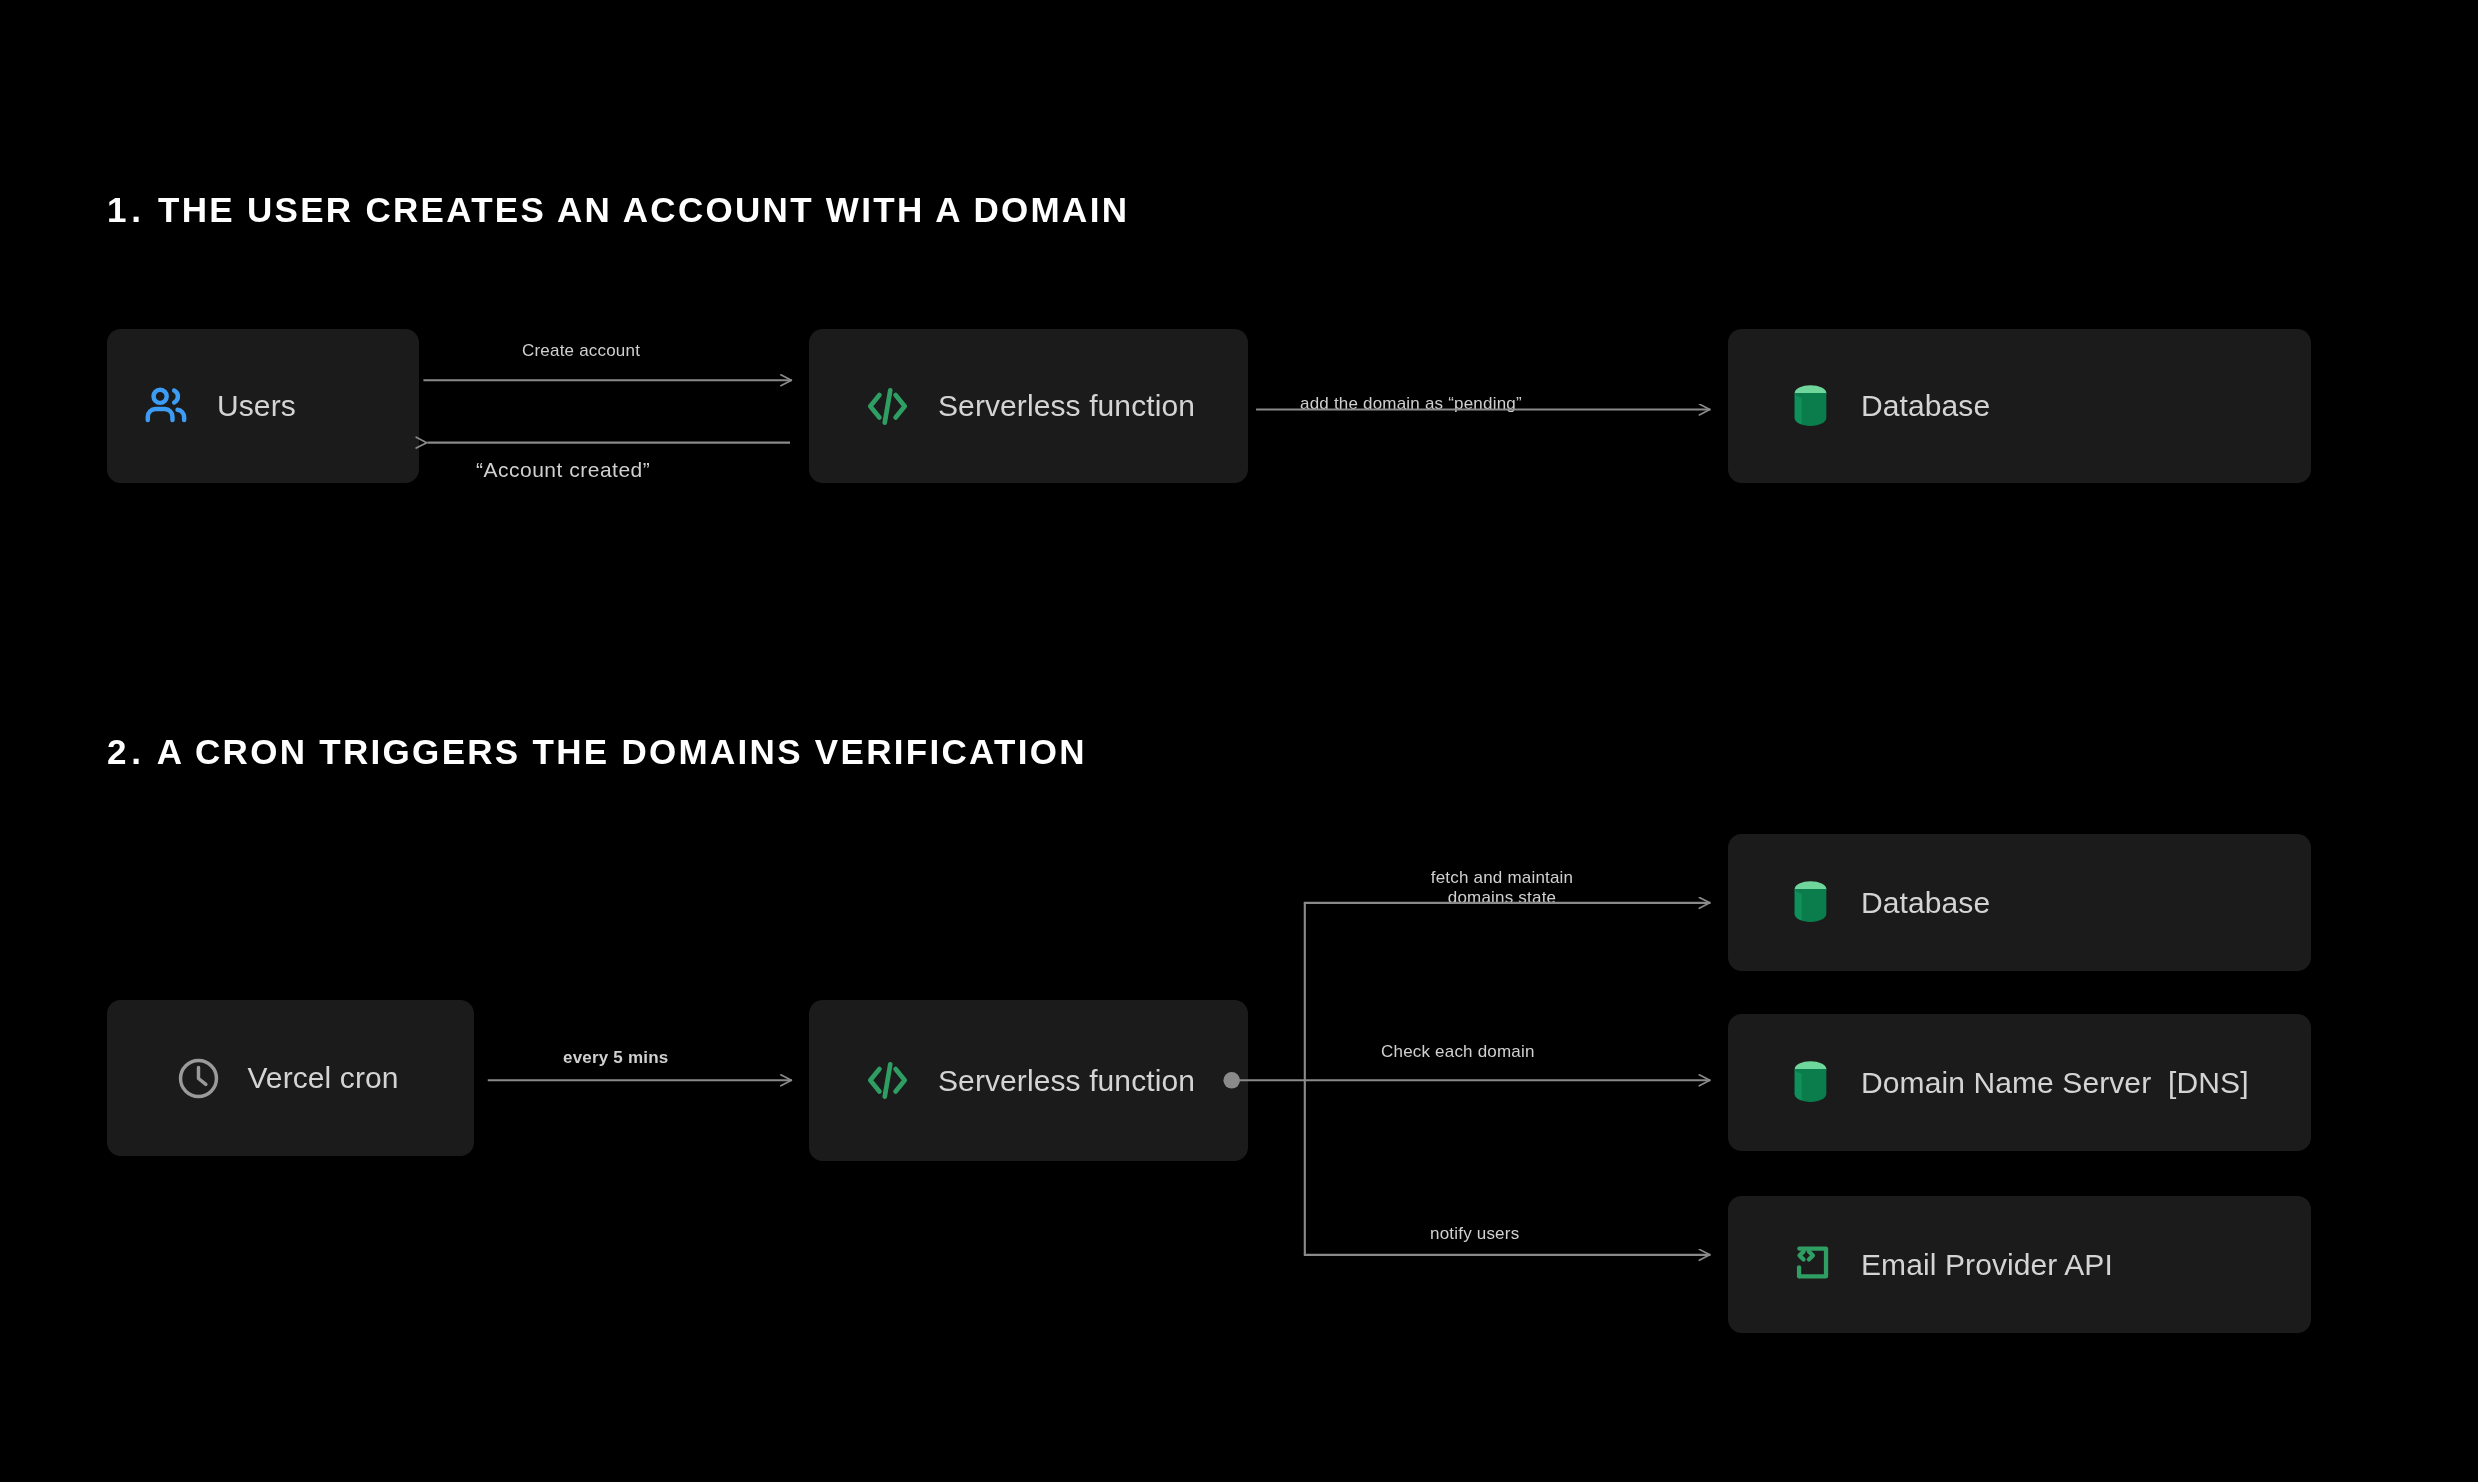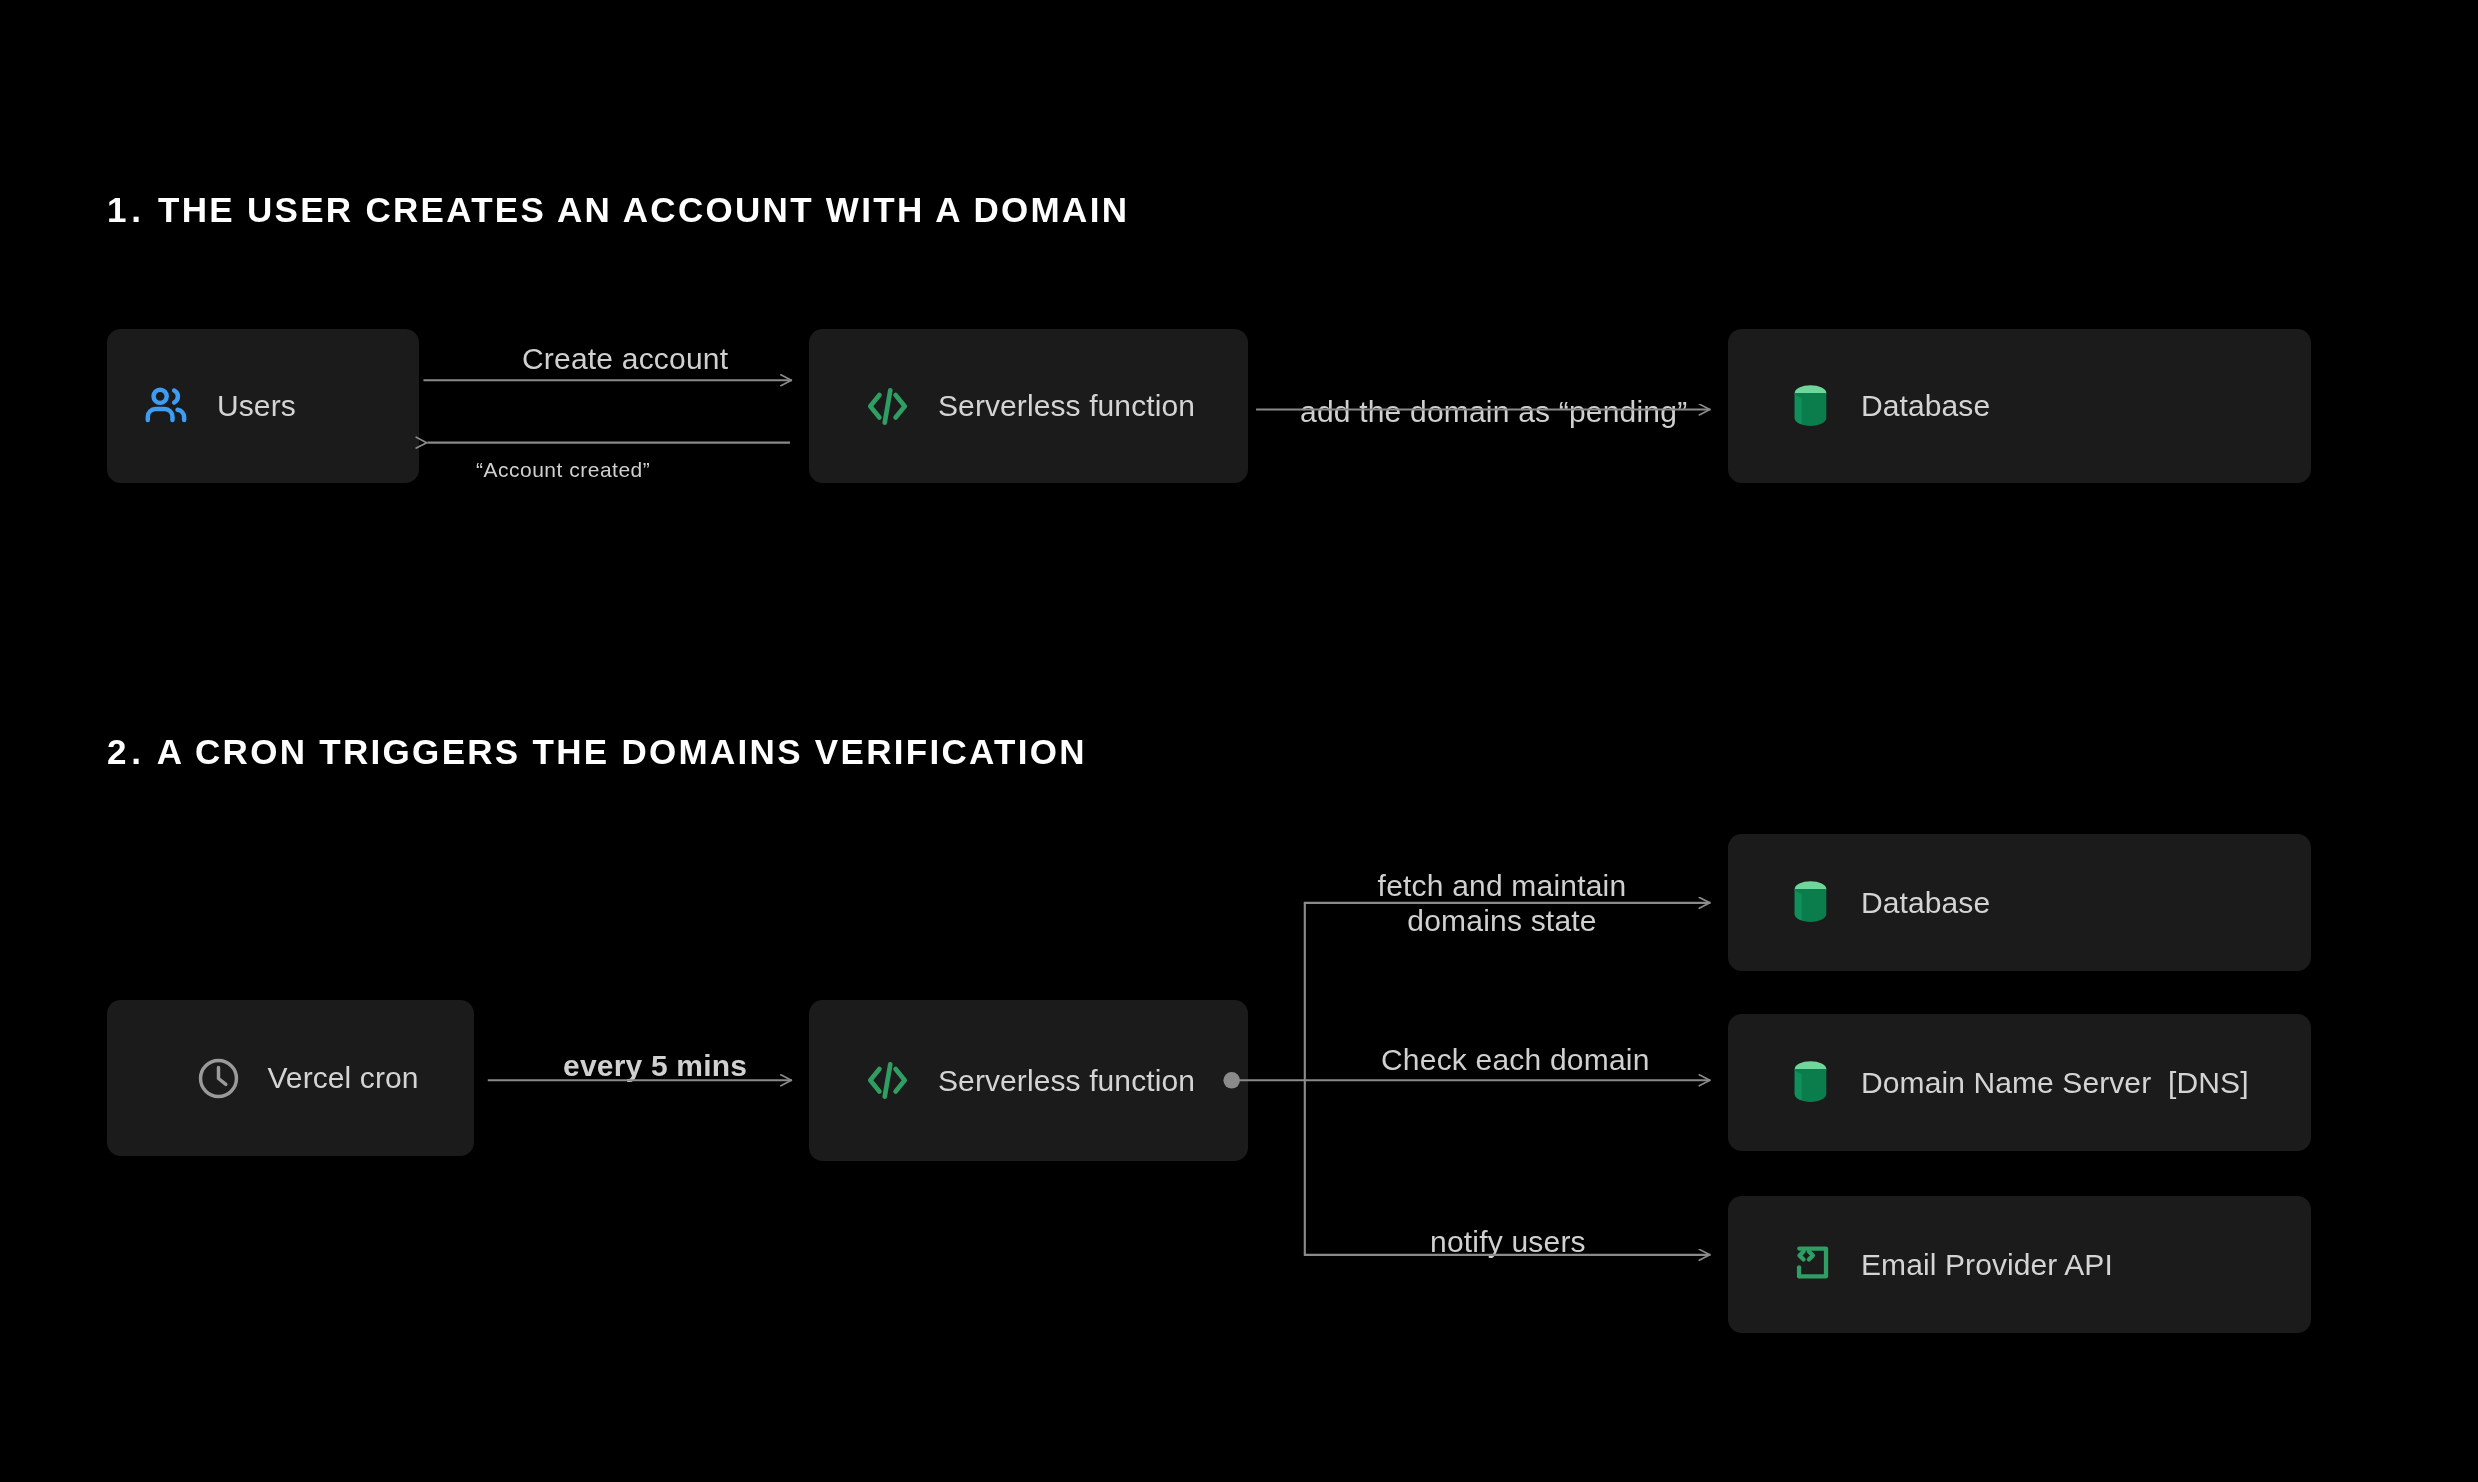--- a/index.html
+++ b/index.html
@@ -68,21 +68,21 @@
     align-items: center;
     justify-content: center;
     flex: 0 0 auto;
   }
 
   
   .edge-label {
     position: absolute;
     color: #d0d0d0;
     font-family: "Liberation Sans", sans-serif;
-    font-size: 30px;
+    font-size: 17px;
     font-weight: 400;
     white-space: nowrap;
     line-height: 1.18;
     letter-spacing: 0.2px;
   }
   .edge-label.mono {
     font-family: Liberation Sans, sans-serif;
     font-size: 21px;
     letter-spacing: 0.5px;
   }
@@ -151,21 +151,21 @@
   <div class="edge-label" style="left:522px; top:341px;">Create account</div>
   <div class="edge-label mono" style="left:476px; top:458px;">“Account created”</div>
   <div class="edge-label" style="left:1300px; top:394px;">add the domain as “pending”</div>
 
   <div class="section-title" style="left:107px; top:734px;">
     <span class="num">2.</span>
     <span>A CRON TRIGGERS THE DOMAINS VERIFICATION</span>
   </div>
 
   <div class="node" style="left:107px; top:1000px; width:367px; height:156px;">
-    <div class="node-inner" style="padding-left:66px; gap:23.4px;margin-left:20px;">
+    <div class="node-inner" style="padding-left:66px; gap:23.4px;">
       <span class="node-icon">
         <svg width="49" height="49" viewBox="0 0 24 24" fill="none">
           <circle cx="12" cy="12" r="8.8" stroke="#9a9a9a" stroke-width="1.7"></circle>
           <path d="M12 6.6V12l3.6 2.9" stroke="#9a9a9a" stroke-width="1.7" stroke-linecap="round" stroke-linejoin="round"></path>
         </svg>
       </span>
       <span class="node-label">Vercel cron</span>
     </div>
   </div>
 

